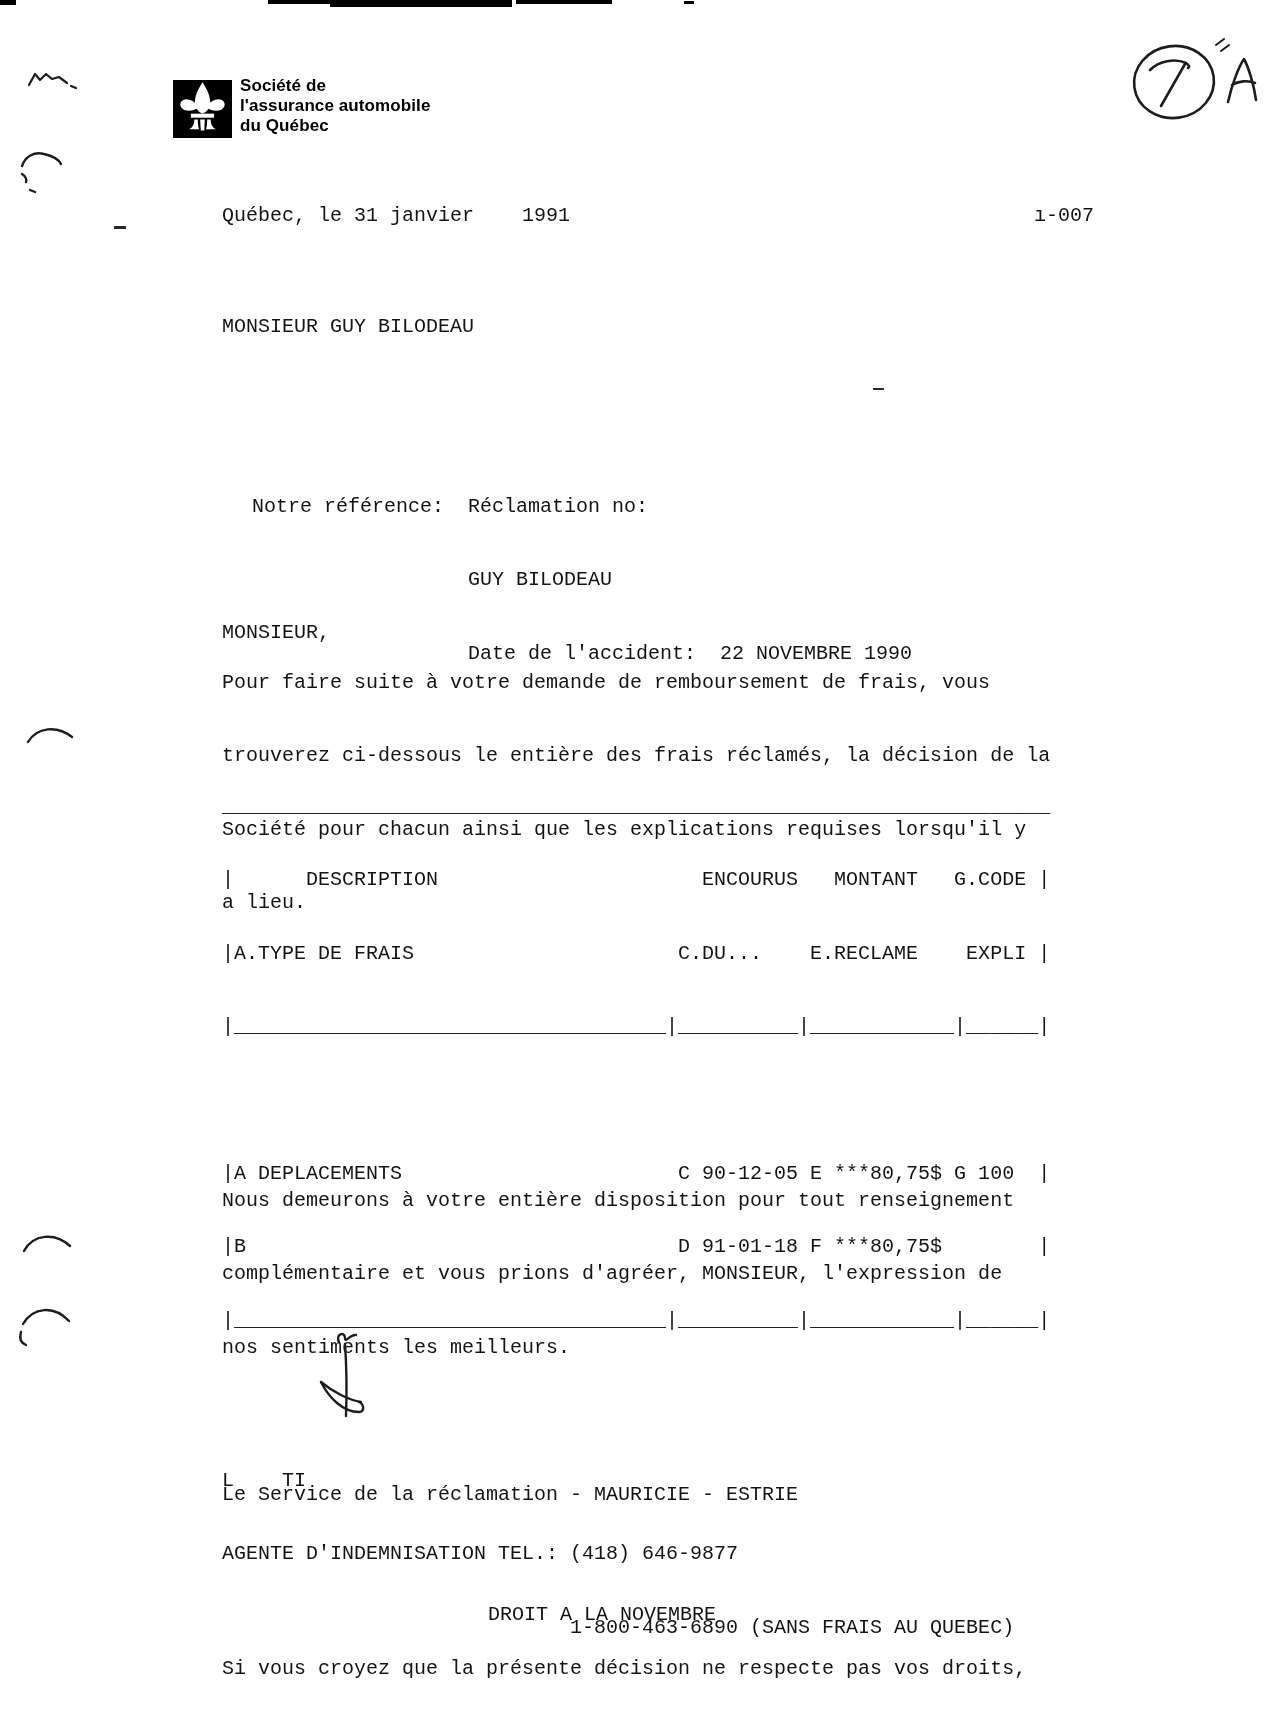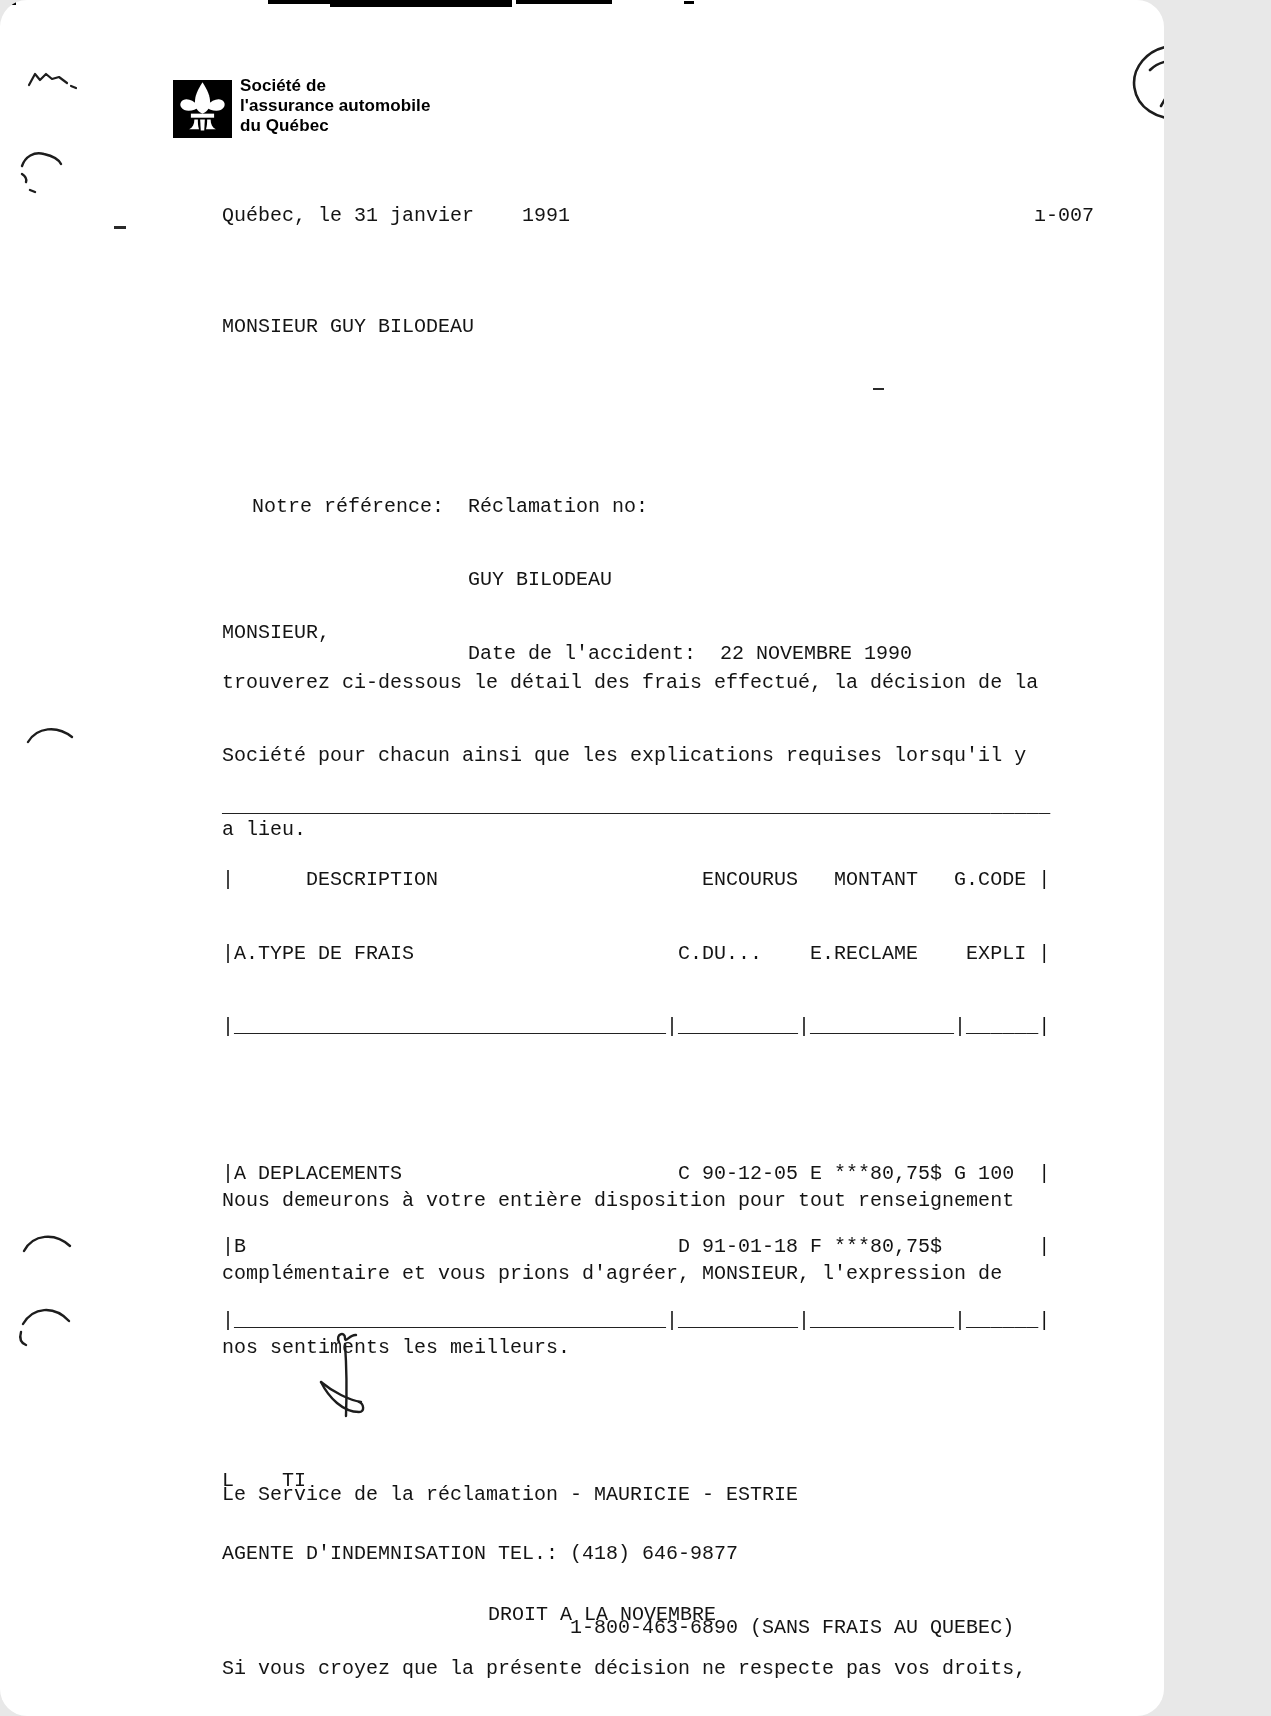--- a/index.html
+++ b/index.html
@@ -1,23 +1,22 @@
 <!DOCTYPE html>
 <html><head>
 <meta charset="utf-8">
 <style>
   html,body{margin:0;padding:0;background:#e8e8e8;}
   .page{
     position:relative;
-    width:1164px;height:1716px;
+    width:1271px;height:1716px;
     background:#ffffff;
     overflow:hidden;
     font-family:"Liberation Mono",monospace;
     color:#141414;
-    border-radius:27px;
   }
   .mono-block{
     position:absolute;
     font-family:"Liberation Mono",monospace;
     font-size:20px;
     color:#141414;
     white-space:pre;
   }
   .tline{height:27.4px;line-height:27.4px;white-space:pre;}
   .logo-box{
@@ -116,21 +115,22 @@
     <div class="tline">Notre référence:  Réclamation no:</div>
     <div class="tline">                  GUY BILODEAU</div>
     <div class="tline">                  Date de l'accident:  22 NOVEMBRE 1990</div>
   </div>
 
   <div class="mono-block" style="left:222px;top:573px;">
     <div class="tline">MONSIEUR,</div>
   </div>
 
   <div class="mono-block" style="left:222px;top:623px;">
-    <div class="tline">trouverez ci-dessous le détail des frais effectué, la décision de la</div>
+    <div class="tline">Pour faire suite à votre demande de remboursement de frais, vous</div>
+    <div class="tline">trouverez ci-dessous le entière des frais réclamés, la décision de la</div>
     <div class="tline">Société pour chacun ainsi que les explications requises lorsqu'il y</div>
     <div class="tline">a lieu.</div>
   </div>
 
   <div class="mono-block" style="left:222px;top:747px;">
     <div class="tline">_____________________________________________________________________</div>
     <div class="tline">|      DESCRIPTION                      ENCOURUS   MONTANT   G.CODE |</div>
     <div class="tline">|A.TYPE DE FRAIS                      C.DU...    E.RECLAME    EXPLI |</div>
     <div class="tline">|____________________________________|__________|____________|______|</div>
     <div class="tline"></div>

